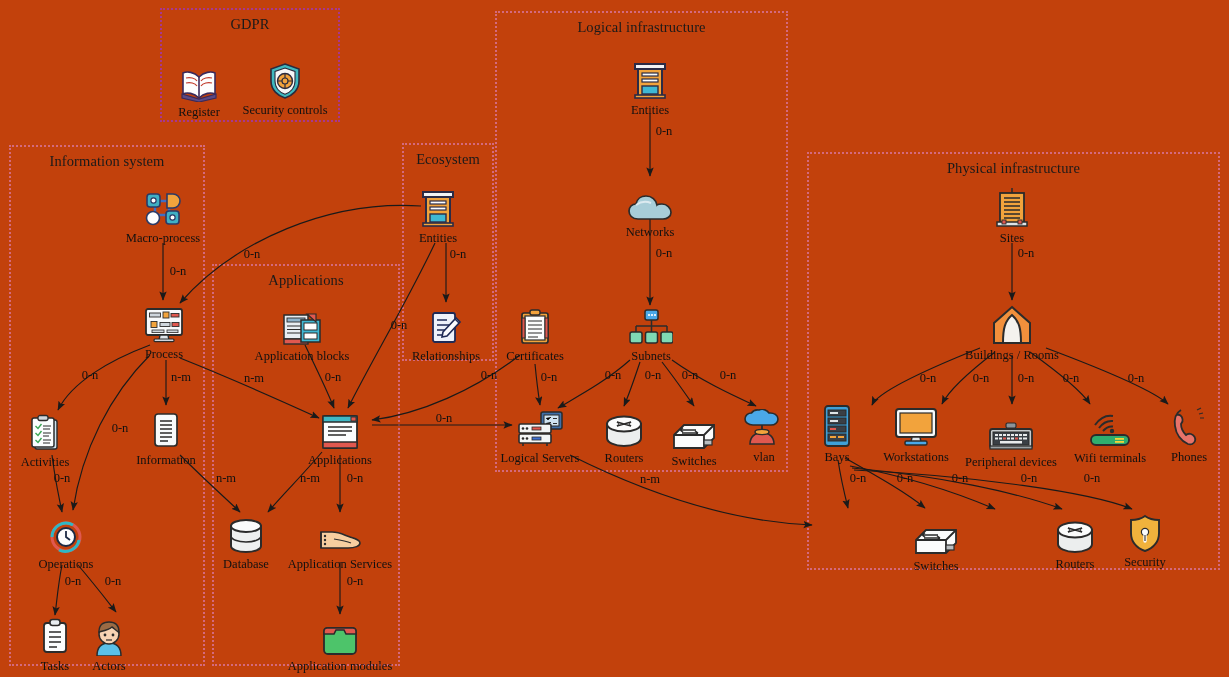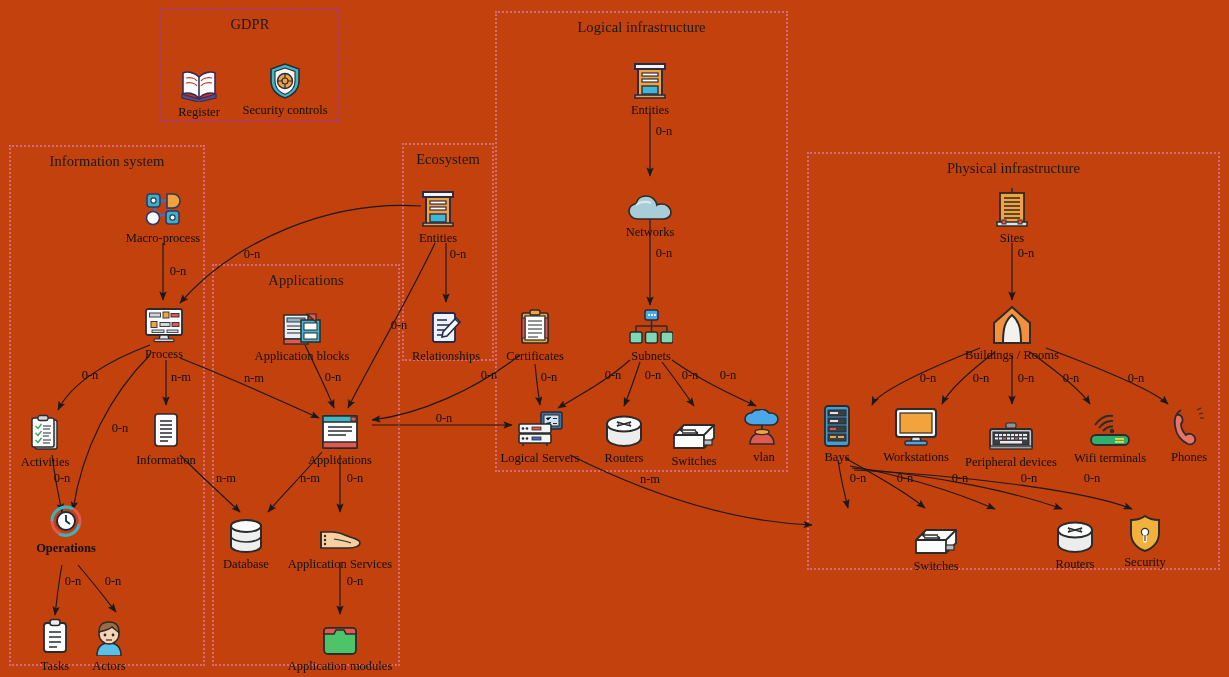--- a/index.html
+++ b/index.html
@@ -219,21 +219,21 @@
   <div class="node" style="left:166px;top:408px;">
     <div class="ico">
       <svg width="30" height="38" viewBox="0 0 30 38">
         <rect x="4" y="2" width="22" height="32" rx="3" fill="#f8fafb" stroke="#2b2b2b" stroke-width="1.7"></rect>
         <path d="M9 9 L21 9 M9 13 L21 13 M9 17 L21 17 M9 21 L21 21 M9 25 L21 25 M9 29 L17 29" stroke="#2b2b2b" stroke-width="1.4"></path>
       </svg>
     </div>
     <div class="lbl">Information</div>
   </div>
 
-  <div class="node" style="left:66px;top:496px;font-weight:bold;">
+  <div class="node" style="left:66px;top:512px;">
     <div class="ico">
       <svg width="34" height="34" viewBox="0 0 34 34">
         <circle cx="17" cy="17" r="14" fill="none" stroke="#e0584f" stroke-width="3"></circle>
         <path d="M3 17 A14 14 0 0 1 24 5" fill="none" stroke="#2fb7c4" stroke-width="3"></path>
         <path d="M30 20 A14 14 0 0 1 10 30" fill="none" stroke="#2fb7c4" stroke-width="3"></path>
         <circle cx="17" cy="17" r="9" fill="#fdfdfd" stroke="#1d2b45" stroke-width="2"></circle>
         <path d="M17 11 L17 17 L21 20" fill="none" stroke="#1d2b45" stroke-width="1.8"></path>
       </svg>
     </div>
     <div class="lbl">Operations</div>

